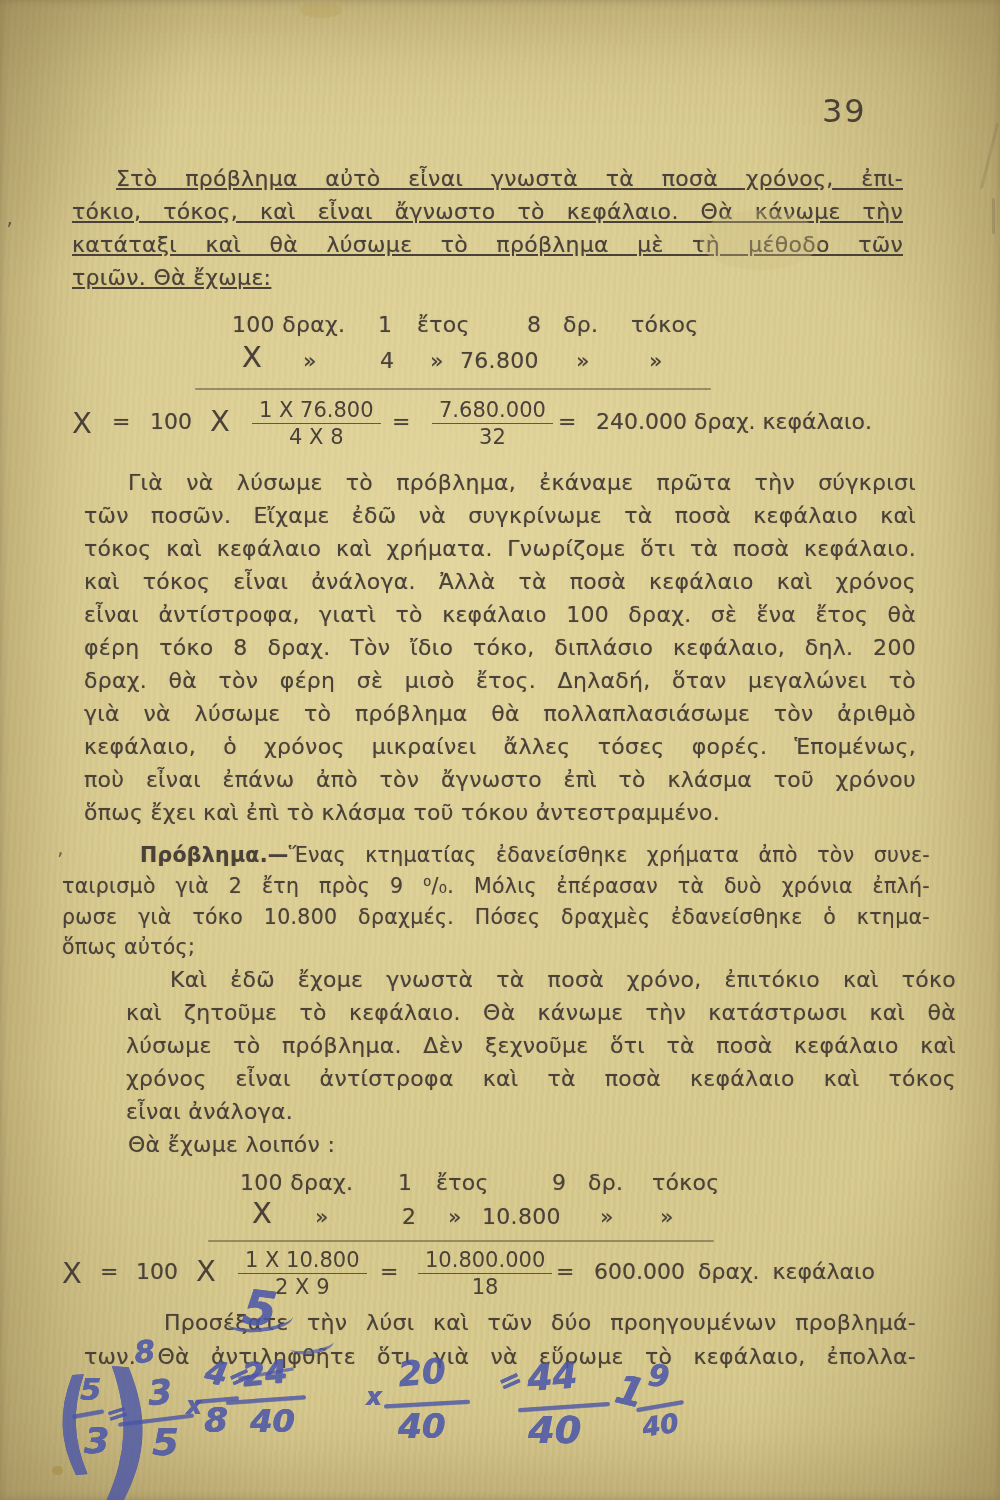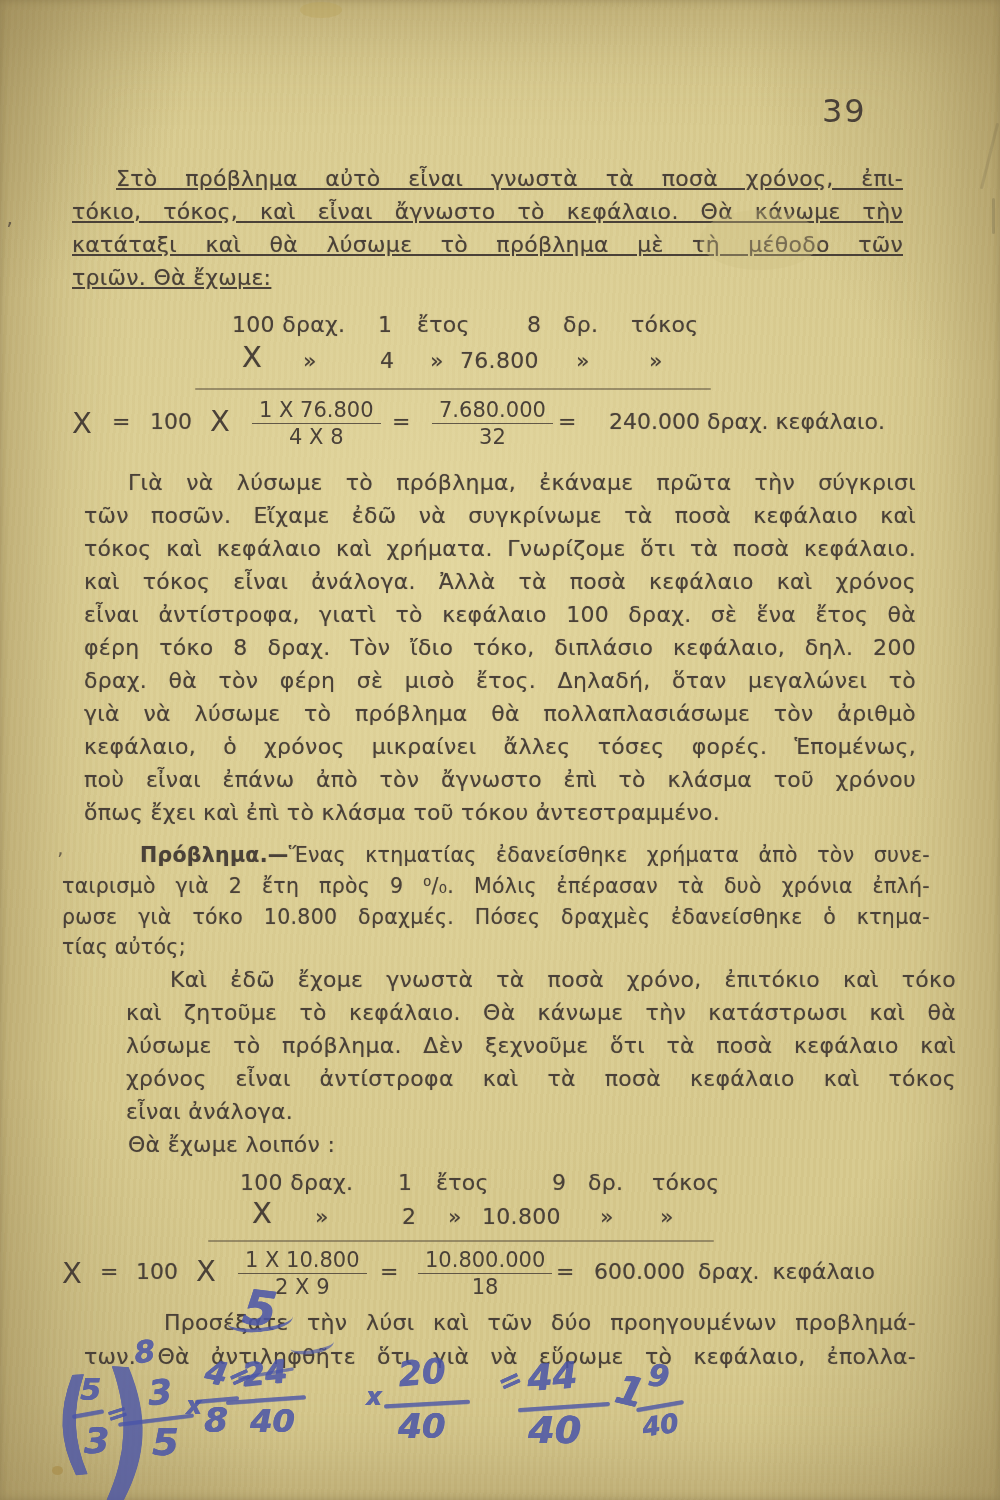--- a/index.html
+++ b/index.html
@@ -83,42 +83,42 @@
     <span class="frac abs" style="left:192px; top:2px;">
       <span class="num">1 Χ 76.800</span>
       <span class="den">4 Χ 8</span>
     </span>
     <span class="abs eqtxt" style="left:332px; top:13px;">=</span>
     <span class="frac abs" style="left:372px; top:2px;">
       <span class="num">7.680.000</span>
       <span class="den">32</span>
     </span>
     <span class="abs eqtxt" style="left:498px; top:13px;">=</span>
-    <span class="abs eqtxt" style="left:536px; top:13px;margin-left:13px;">240.000 δραχ. κεφάλαιο.</span>
+    <span class="abs eqtxt" style="left:536px; top:13px;">240.000 δραχ. κεφάλαιο.</span>
   </div>
 
   <div class="abs txt" style="top:466px; left:84px; width:832px;">
     <div class="jline" style="padding-left:44px;">Γιὰ νὰ λύσωμε τὸ πρόβλημα, ἐκάναμε πρῶτα τὴν σύγκρισι</div>
     <div class="jline">τῶν ποσῶν. Εἴχαμε ἐδῶ νὰ συγκρίνωμε τὰ ποσὰ κεφάλαιο καὶ</div>
     <div class="jline">τόκος καὶ κεφάλαιο καὶ χρήματα. Γνωρίζομε ὅτι τὰ ποσὰ κεφάλαιο.</div>
     <div class="jline">καὶ τόκος εἶναι ἀνάλογα. Ἀλλὰ τὰ ποσὰ κεφάλαιο καὶ χρόνος</div>
     <div class="jline">εἶναι ἀντίστροφα, γιατὶ τὸ κεφάλαιο 100 δραχ. σὲ ἕνα ἔτος θὰ</div>
     <div class="jline">φέρη τόκο 8 δραχ. Τὸν ἴδιο τόκο, διπλάσιο κεφάλαιο, δηλ. 200</div>
     <div class="jline">δραχ. θὰ τὸν φέρη σὲ μισὸ ἔτος. Δηλαδή, ὅταν μεγαλώνει τὸ</div>
     <div class="jline">γιὰ νὰ λύσωμε τὸ πρόβλημα θὰ πολλαπλασιάσωμε τὸν ἀριθμὸ</div>
     <div class="jline">κεφάλαιο, ὁ χρόνος μικραίνει ἄλλες τόσες φορές. Ἑπομένως,</div>
     <div class="jline">ποὺ εἶναι ἐπάνω ἀπὸ τὸν ἄγνωστο ἐπὶ τὸ κλάσμα τοῦ χρόνου</div>
     <div class="jline short">ὅπως ἔχει καὶ ἐπὶ τὸ κλάσμα τοῦ τόκου ἀντεστραμμένο.</div>
   </div>
 
   <div class="abs txt sm" style="top:840px; left:62px; width:868px;">
     <div class="jline" style="padding-left:78px;"><span class="lead">Πρόβλημα.—</span><span>Ἕνας κτηματίας ἐδανείσθηκε χρήματα ἀπὸ τὸν συνε-</span></div>
     <div class="jline">ταιρισμὸ γιὰ 2 ἔτη πρὸς 9 ⁰/₀. Μόλις ἐπέρασαν τὰ δυὸ χρόνια ἐπλή-</div>
     <div class="jline">ρωσε γιὰ τόκο 10.800 δραχμές. Πόσες δραχμὲς ἐδανείσθηκε ὁ κτημα-</div>
-    <div class="jline short">τίας αὐτός;</div>
+    <div class="jline short">ὅπως αὐτός;</div>
   </div>
 
   <div class="abs txt" style="top:963px; left:84px; width:830px;margin-left:42px;">
     <div class="jline" style="padding-left:44px;">Καὶ ἐδῶ ἔχομε γνωστὰ τὰ ποσὰ χρόνο,  ἐπιτόκιο καὶ τόκο</div>
     <div class="jline">καὶ ζητοῦμε τὸ κεφάλαιο. Θὰ κάνωμε τὴν κατάστρωσι  καὶ θὰ</div>
     <div class="jline">λύσωμε τὸ πρόβλημα. Δὲν ξεχνοῦμε ὅτι τὰ ποσὰ κεφάλαιο καὶ</div>
     <div class="jline">χρόνος εἶναι ἀντίστροφα καὶ τὰ  ποσὰ  κεφάλαιο  καὶ  τόκος</div>
     <div class="jline short">εἶναι ἀνάλογα.</div>
   </div>
   <div class="abs txt" style="top:1128px; left:128px;">Θὰ ἔχωμε λοιπόν :</div>

